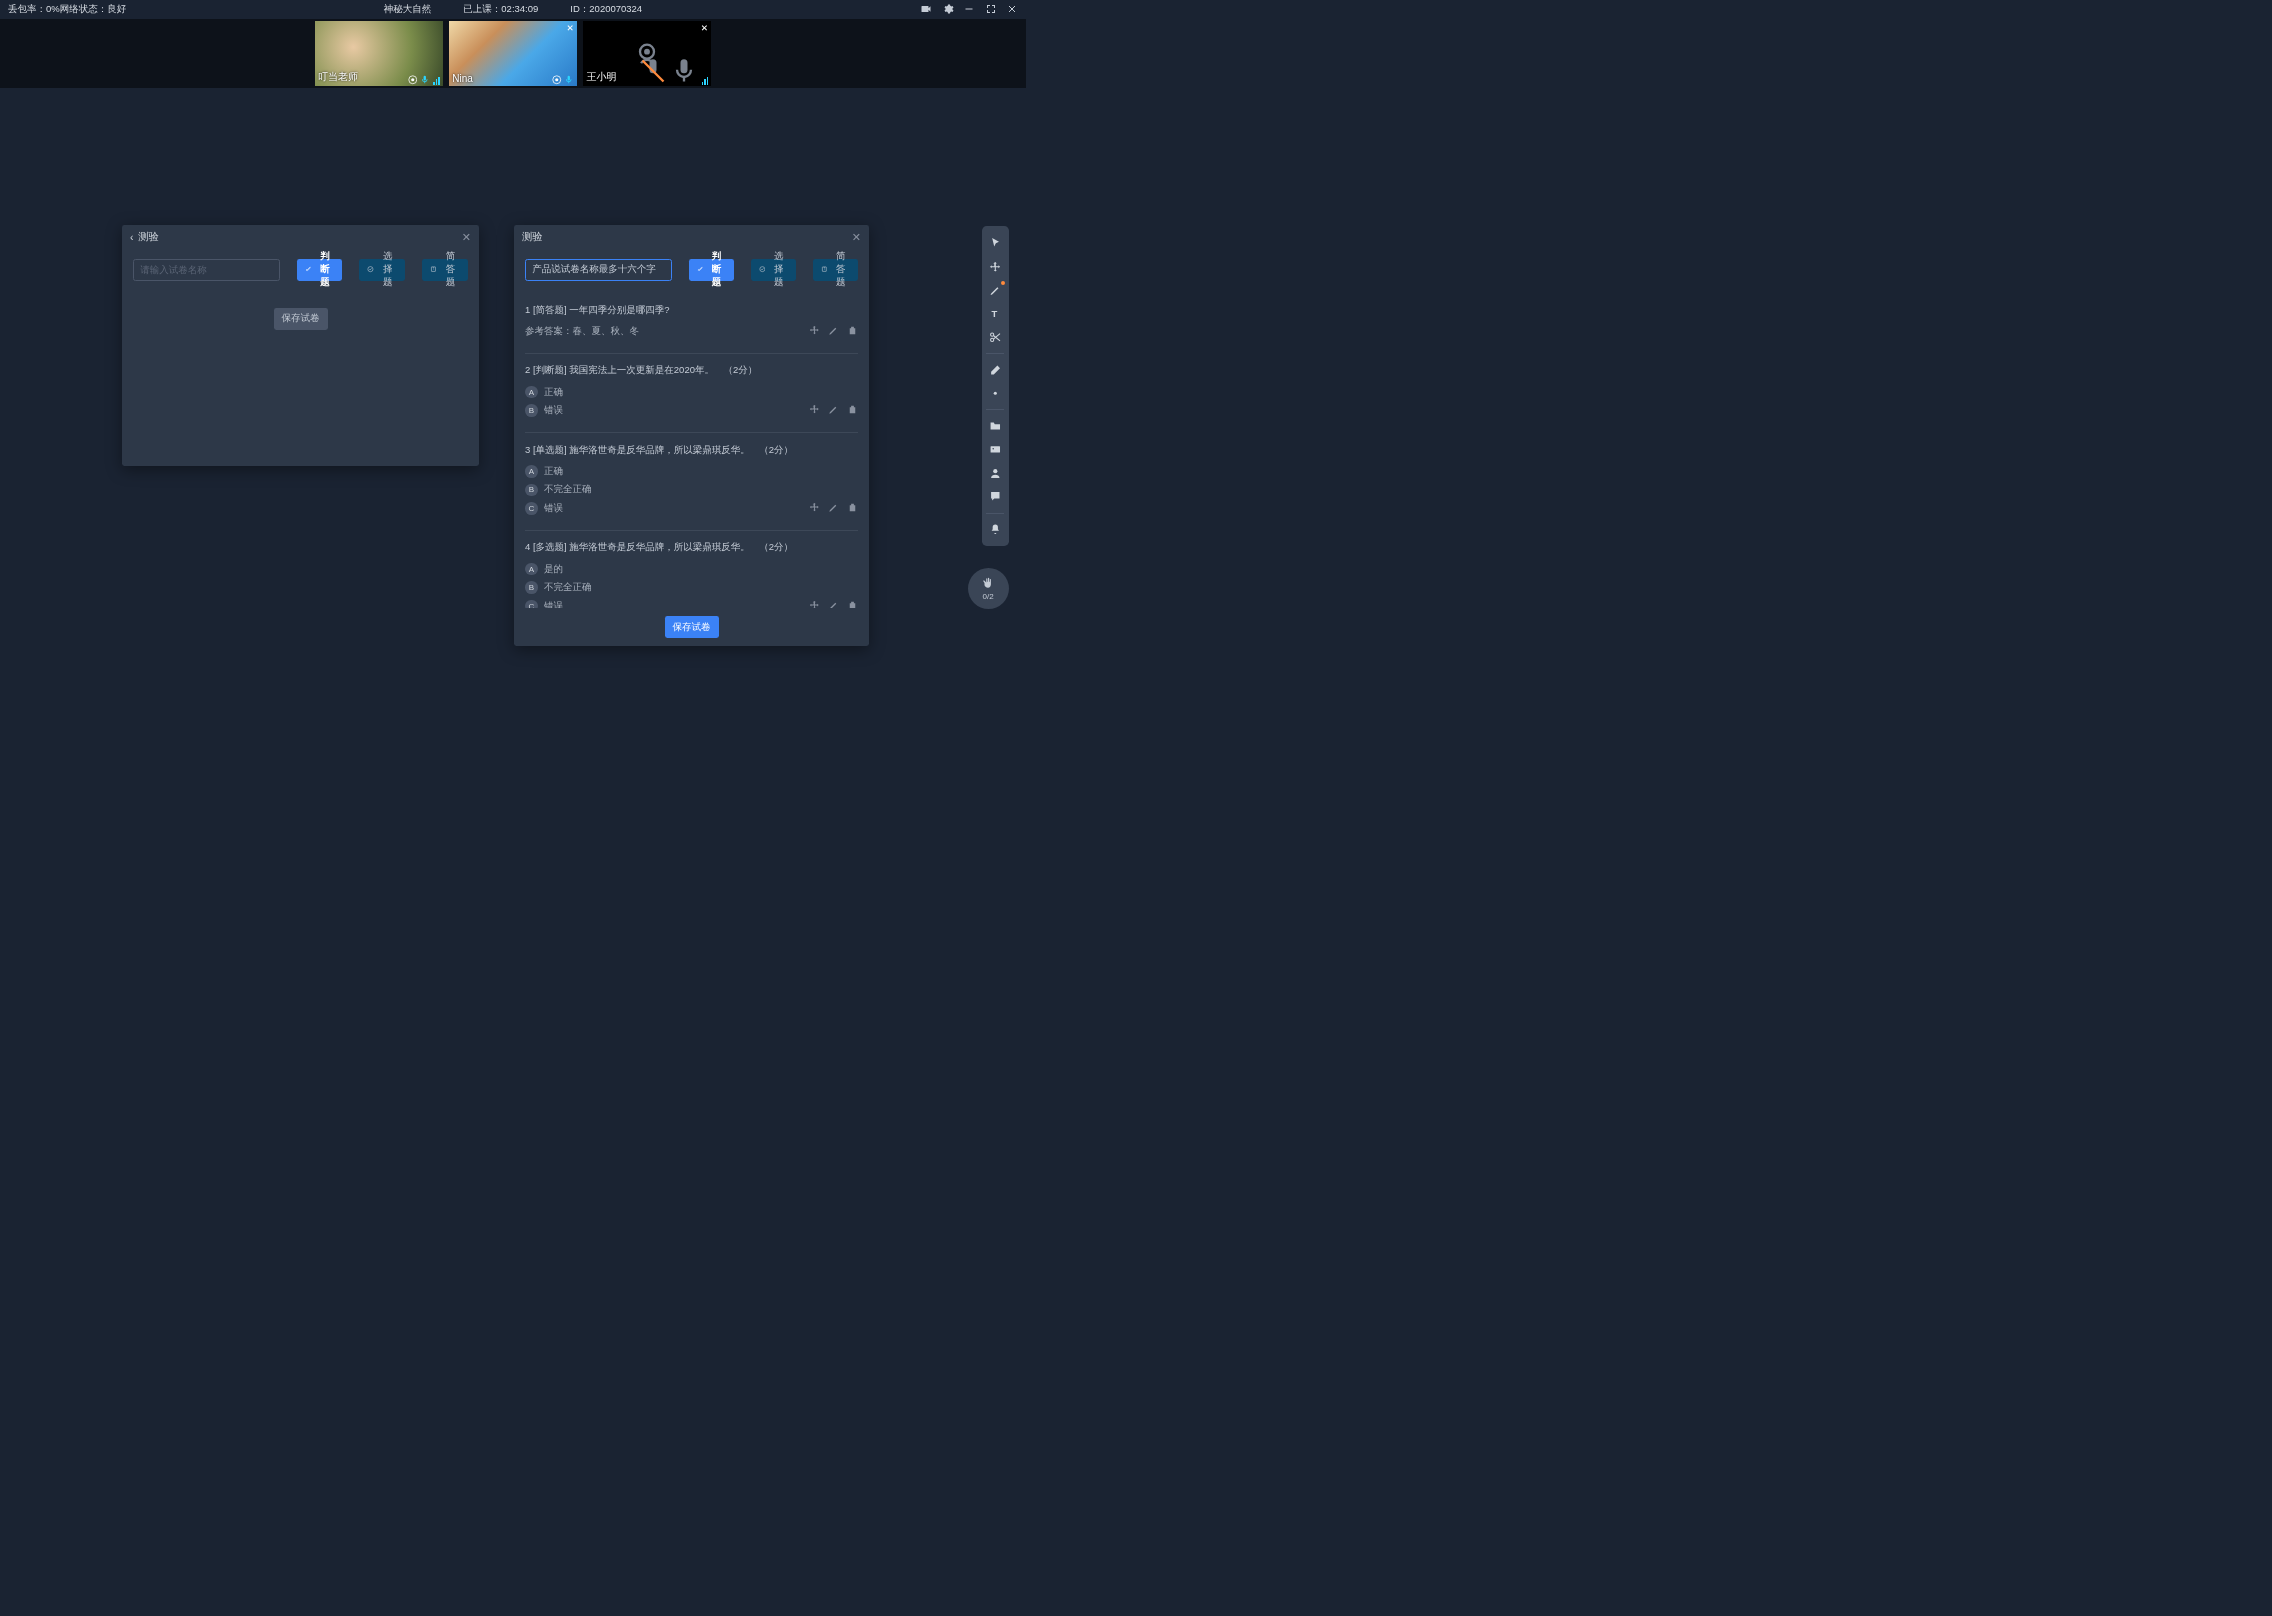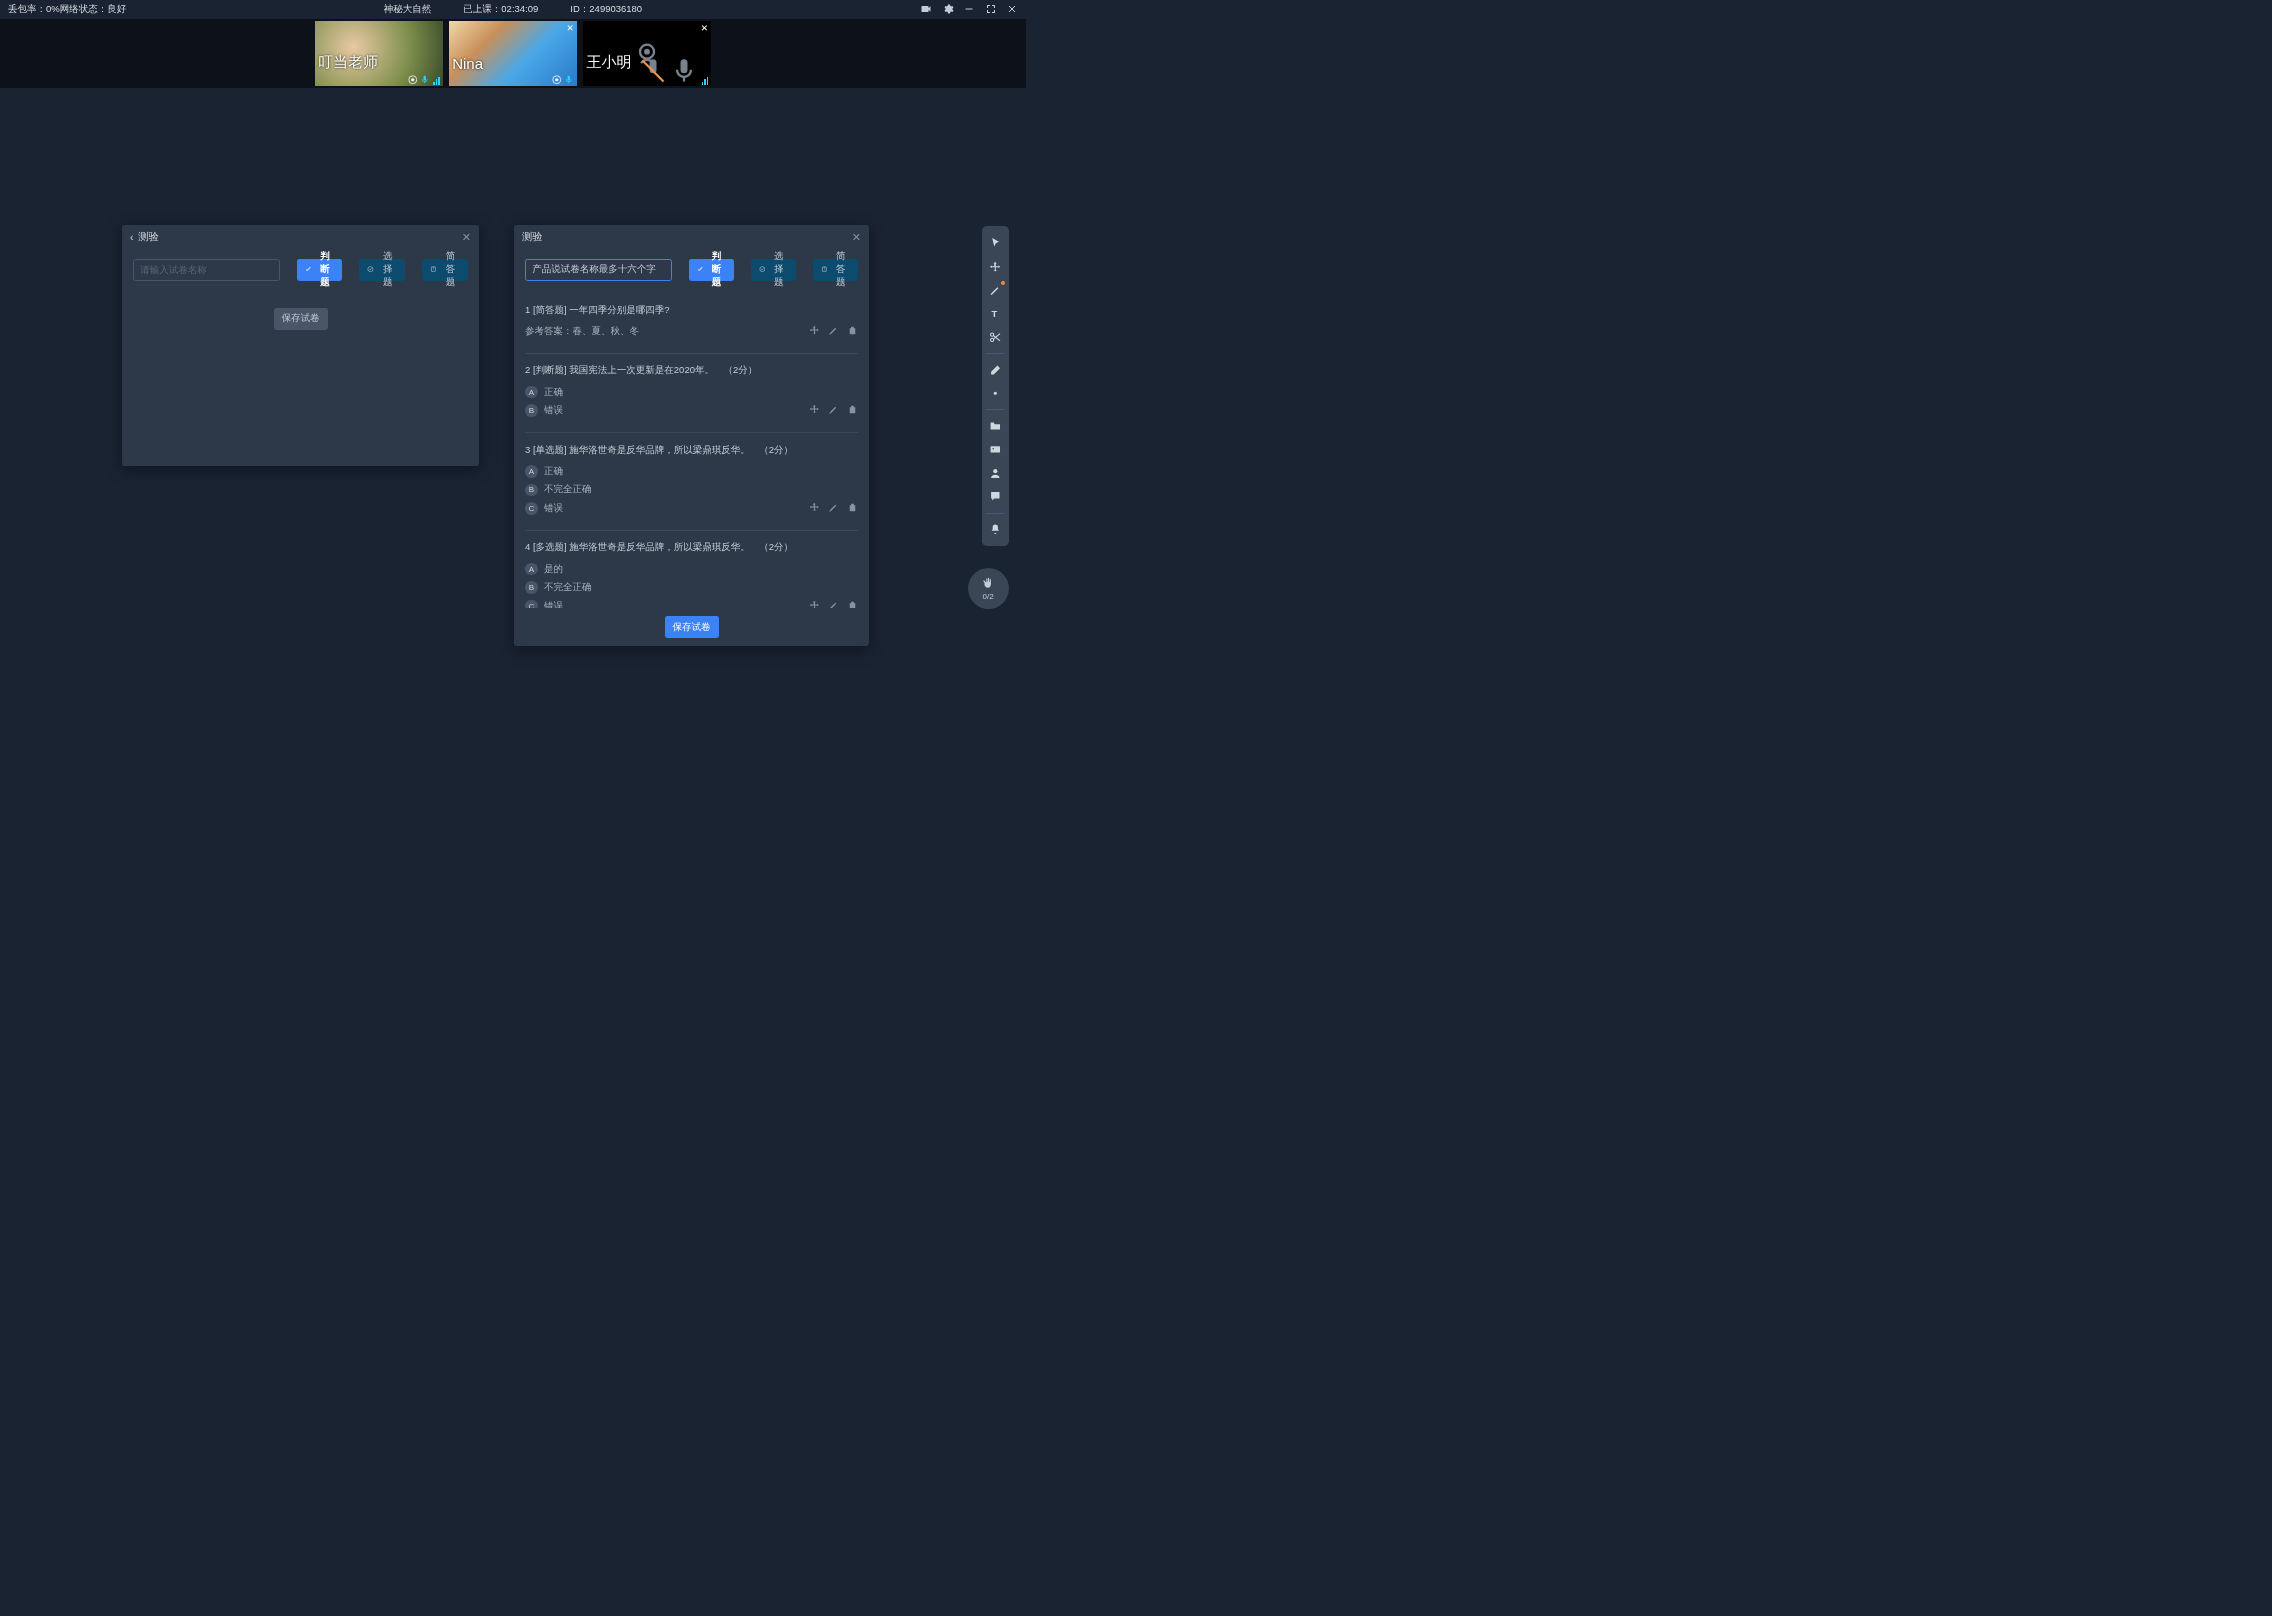--- a/index.html
+++ b/index.html
@@ -25,21 +25,21 @@
 
 .vidstrip {
   height:69px; background:#0d121a;
   display:flex; justify-content:center; gap:6.3px; padding:2.4px 0;
 }
 .vtile {
   position:relative; width:128px; height:65px; overflow:hidden;
   background:#000;
 }
 .vtile .name {
-  position:absolute; left:3.2px; bottom:14px; font-size:15px; color:#fff;
+  position:absolute; left:3.2px; bottom:2px; font-size:10px; color:#fff;
   text-shadow:0 0 2.4px #000;
 }
 .vclose{position:absolute;top:1.6px;right:3.2px;color:#fff;font-size:8.7px;cursor:pointer}
 .vicons{position:absolute;right:3.2px;bottom:1.6px;display:flex;gap:2.4px;align-items:flex-end}
 .vicons svg{width:9.5px;height:9.5px}
 .siglines{display:flex;gap:0.8px;align-items:flex-end;margin-left:1.6px}
 .siglines span{width:1.6px;background:#2bd4ff}
 .bg-grad1{background:radial-gradient(circle at 30% 40%,#e8c9a3,#7a8c4a 60%,#3a4a2a);}
 .bg-grad2{background:linear-gradient(135deg,#f0d9a8 0%,#c98f5a 30%,#4aa8e8 60%,#2a7ac8);}
 .bg-cam{background:#000;display:flex;align-items:center;justify-content:center}
@@ -138,21 +138,21 @@
     <span>
       <span>网络状态：</span><span>良好</span>
     </span>
   </div>
   <div class="tb-center">
     <span>神秘大自然</span>
     <span>
       <span>已上课：</span><span>02:34:09</span>
     </span>
     <span>
-      <span>ID：</span><span>2499036180</span>
+      <span>ID：</span><span>2020070324</span>
     </span>
   </div>
   <div class="tb-right">
     <span><svg viewBox="0 0 24 24">
           <path d="M17 10.5V7a1 1 0 0 0-1-1H4a1 1 0 0 0-1 1v10a1 1 0 0 0 1 1h12a1 1 0 0 0 1-1v-3.5l4 4v-11z"></path>
         </svg></span>
     <span><svg viewBox="0 0 24 24">
           <path d="M12 8a4 4 0 1 0 4 4 4 4 0 0 0-4-4Zm9 4a7.5 7.5 0 0 0-.1-1.2l2.1-1.6-2-3.4-2.5 1a7.5 7.5 0 0 0-2-1.2L16 3h-4l-.5 2.6a7.5 7.5 0 0 0-2 1.2l-2.5-1-2 3.4 2.1 1.6A7.5 7.5 0 0 0 7 12a7.5 7.5 0 0 0 .1 1.2L5 14.8l2 3.4 2.5-1a7.5 7.5 0 0 0 2 1.2L12 21h4l.5-2.6a7.5 7.5 0 0 0 2-1.2l2.5 1 2-3.4-2.1-1.6A7.5 7.5 0 0 0 21 12Z"></path>
         </svg></span>
     <span><svg viewBox="0 0 24 24">

